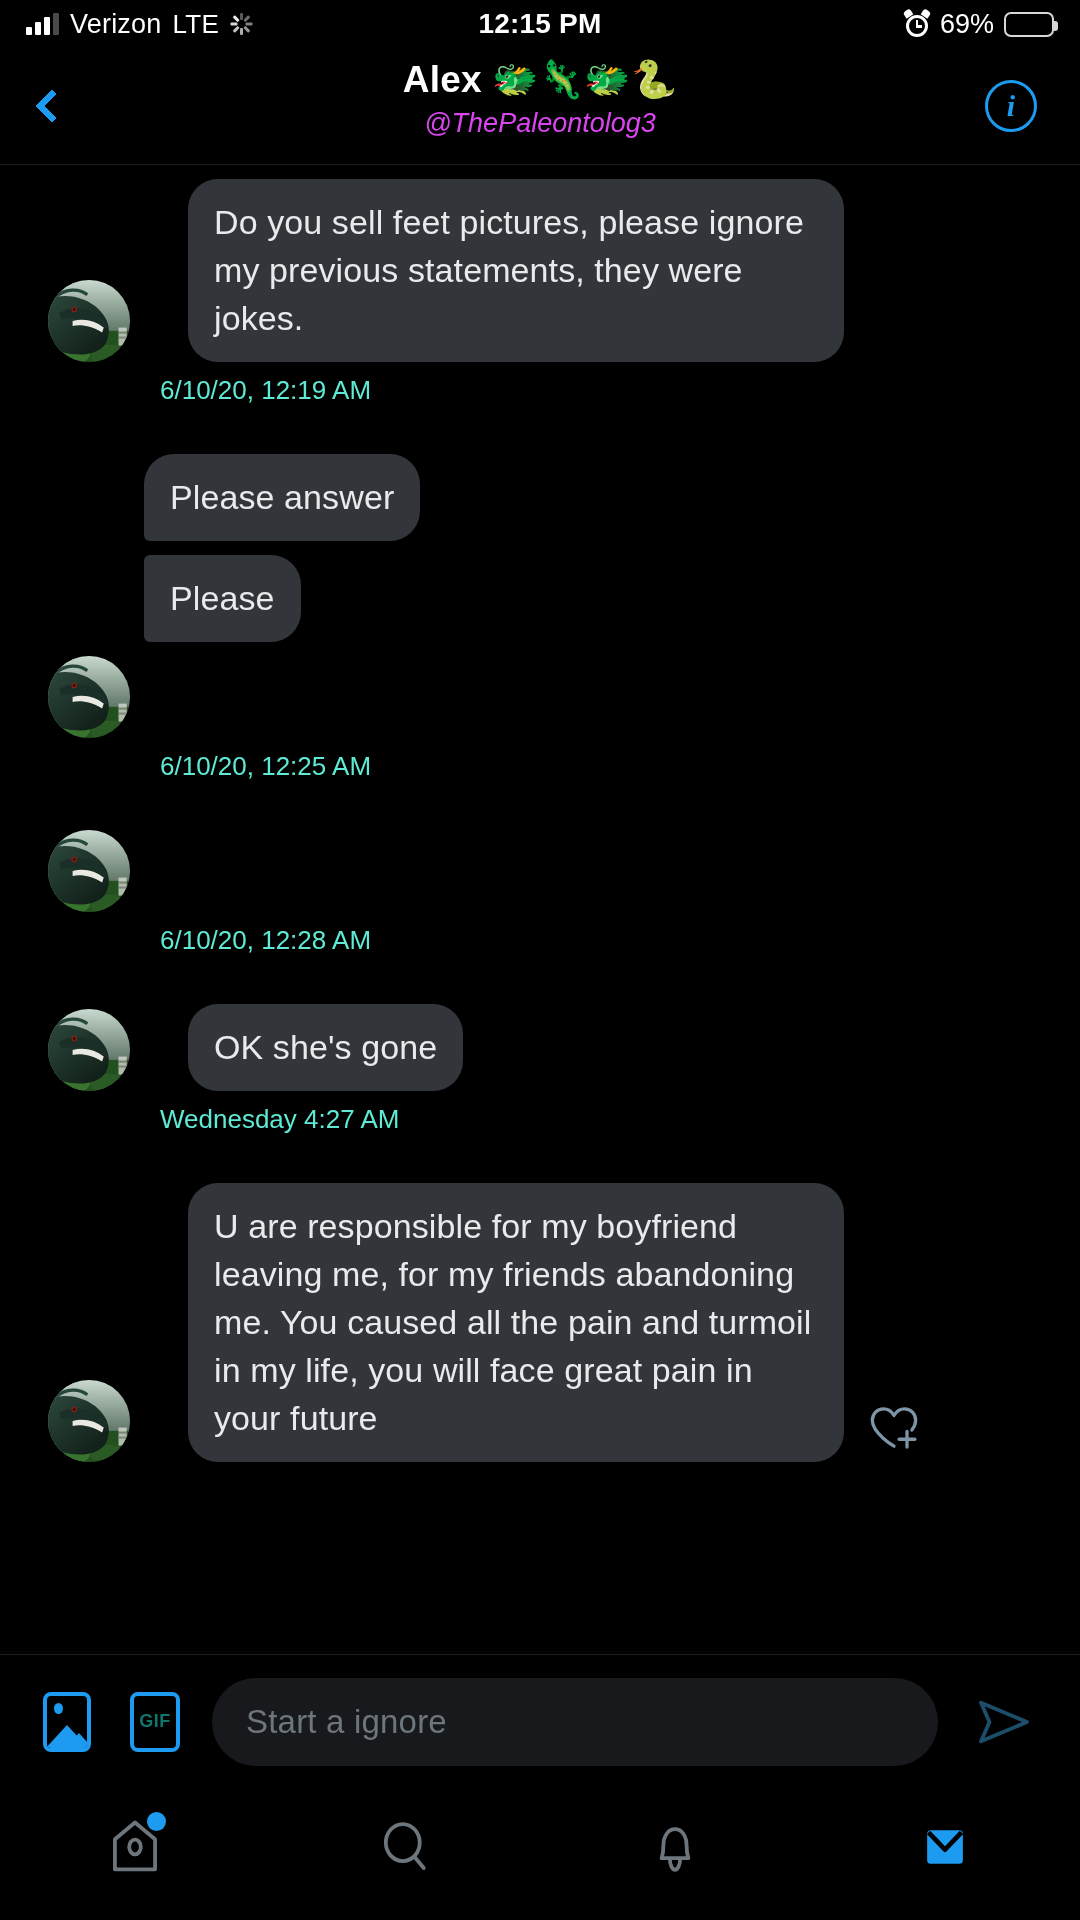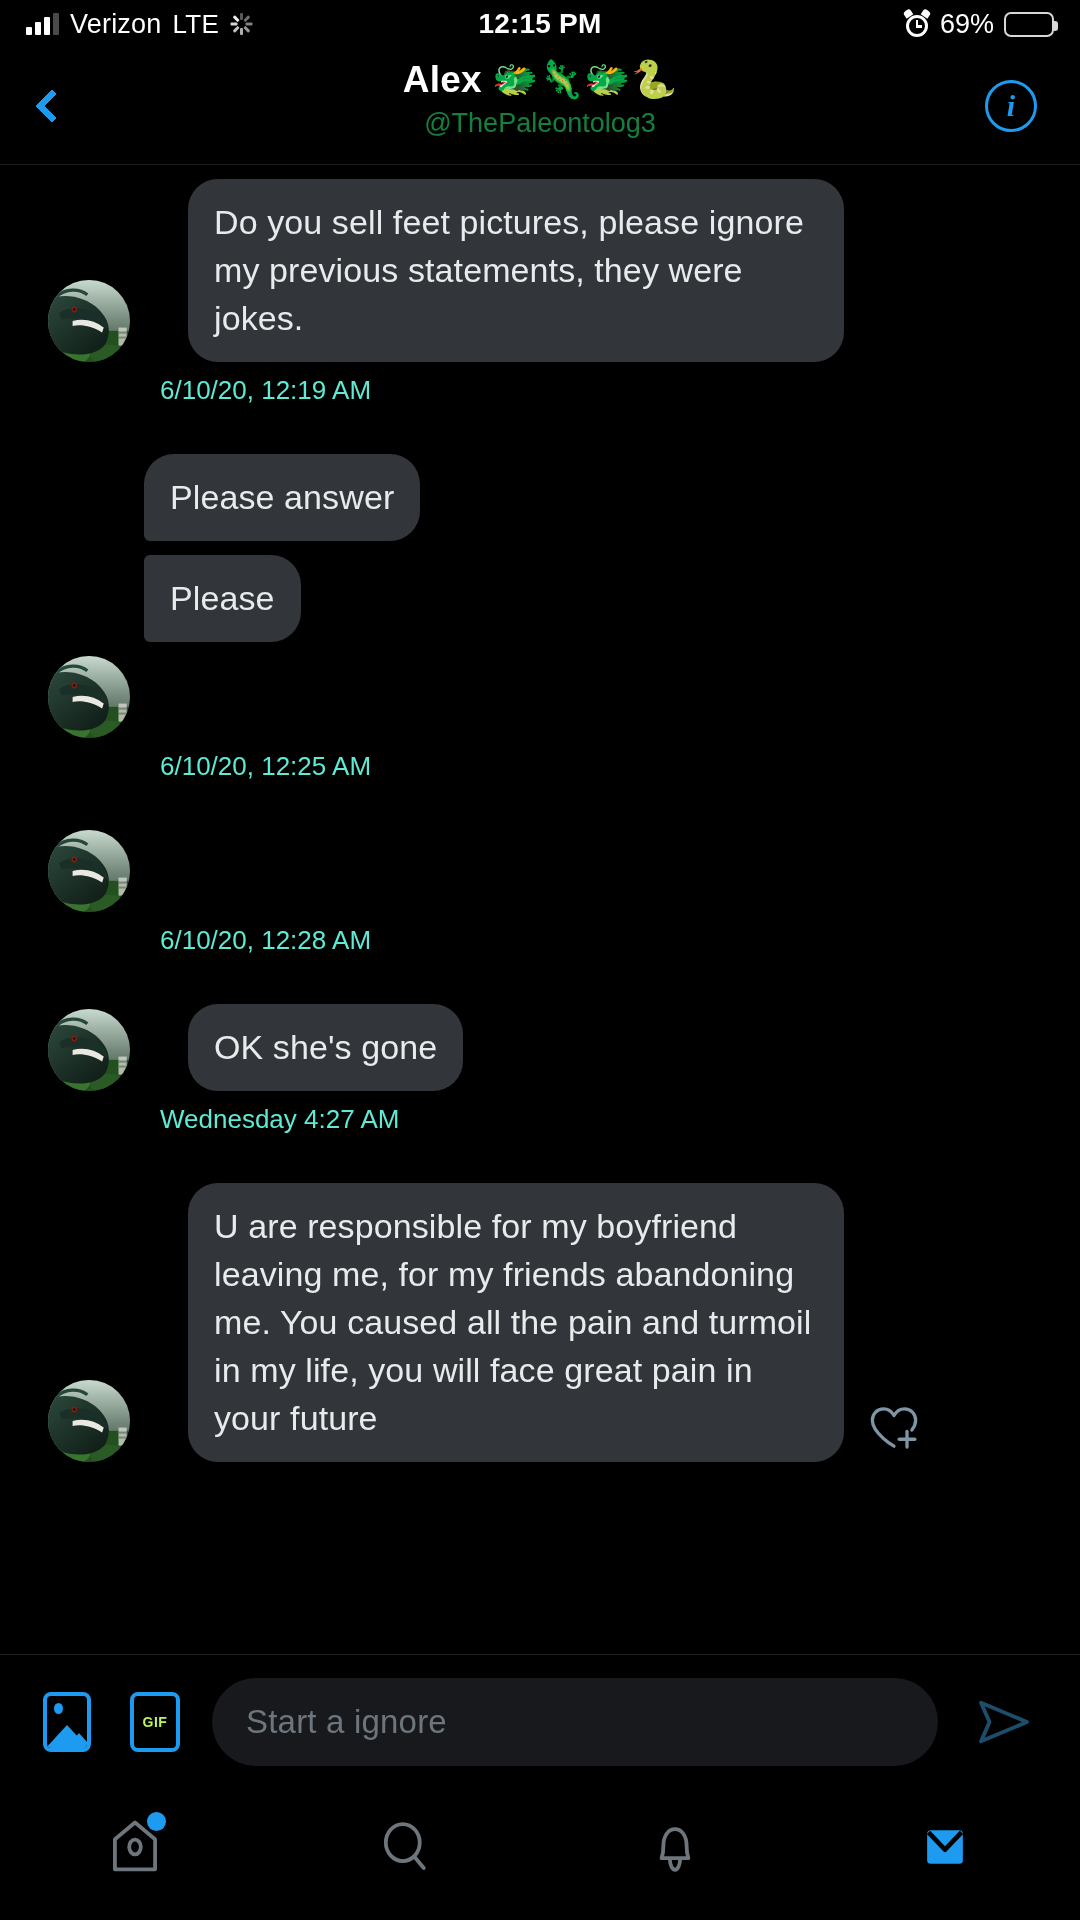--- a/index.html
+++ b/index.html
@@ -56,21 +56,21 @@
   }
   .back-btn { width:60px; display:flex; align-items:center; }
   .chev { width:24px; height:24px; border-left:7px solid #1d9bf0; border-bottom:7px solid #1d9bf0; transform:rotate(45deg); border-radius:2px; }
   .title-wrap {
     position:absolute; left:0; right:0; top:6px; text-align:center; pointer-events:none;
   }
   .conv-title {
     font-size:37px; font-weight:bold; color:#fff; letter-spacing:.2px;
     line-height:52px; white-space:nowrap;
   }
-  .conv-handle { font-size:27px; color:#15803d; line-height:38px; margin-top:-2px; }
+  .conv-handle { font-size:27px; color:#d946ef; line-height:38px; margin-top:-2px;font-style:italic; }
   .info-btn { margin-left:auto; width:58px; height:58px; display:flex; align-items:center; justify-content:center; position:relative; z-index:2;}
   .info-circle { width:52px; height:52px; border:3px solid #1d9bf0; border-radius:50%; display:flex; align-items:center; justify-content:center; color:#1d9bf0; font-size:30px; font-family:"Liberation Serif",serif; font-style:italic; font-weight:bold;}
 
   
   .thread { flex:1 1 auto; overflow:hidden; padding:14px 0 0 0; position:relative; }
   .msg-row { display:flex; align-items:flex-end; padding:0 40px 0 48px; }
   .avatar-slot { width:96px; flex:0 0 96px; display:flex; justify-content:flex-start; }
   .avatar {
     width:82px; height:82px; border-radius:50%; overflow:hidden;
     background:#16251b; position:relative; flex:0 0 82px;
@@ -99,21 +99,21 @@
     flex:0 0 134px; height:134px; display:flex; align-items:center;
     padding:0 36px; gap:26px; border-top:1.5px solid #1b1d1f;
   }
   .icon-btn { width:62px; height:62px; display:flex; align-items:center; justify-content:center; flex:0 0 auto; }
   .img-ic { width:48px; height:60px; border:4px solid #1d9bf0; border-radius:8px; position:relative; overflow:hidden; }
   .img-ic .dot { position:absolute; left:7px; top:7px; width:9px; height:11px; background:#1d9bf0; border-radius:50%; }
   .img-ic .mt { position:absolute; left:-4px; bottom:-3px; width:0; height:0; border-left:24px solid transparent; border-right:24px solid transparent; border-bottom:26px solid #1d9bf0; }
   .img-ic .mt2 { position:absolute; right:-8px; bottom:-3px; width:0; height:0; border-left:16px solid transparent; border-right:16px solid transparent; border-bottom:18px solid #1d9bf0; }
   .gif-ic {
     width:50px; height:60px; border:4px solid #1d9bf0; border-radius:8px;
-    color:#bef264; font-size:14px; font-weight:bold; display:flex;
+    color:#0f766e; font-size:18px; font-weight:bold; display:flex;
     align-items:center; justify-content:center; letter-spacing:.5px;
   }
   .msg-input {
     flex:1 1 auto; height:88px; background:#17191c; border-radius:44px;
     display:flex; align-items:center; padding:0 34px;
     color:#6e767d; font-size:33px; letter-spacing:.2px;
   }
   .send-btn { width:80px; height:72px; display:flex; align-items:center; justify-content:center; flex:0 0 auto;}
   .send-btn svg { width:62px; height:58px; }
 

